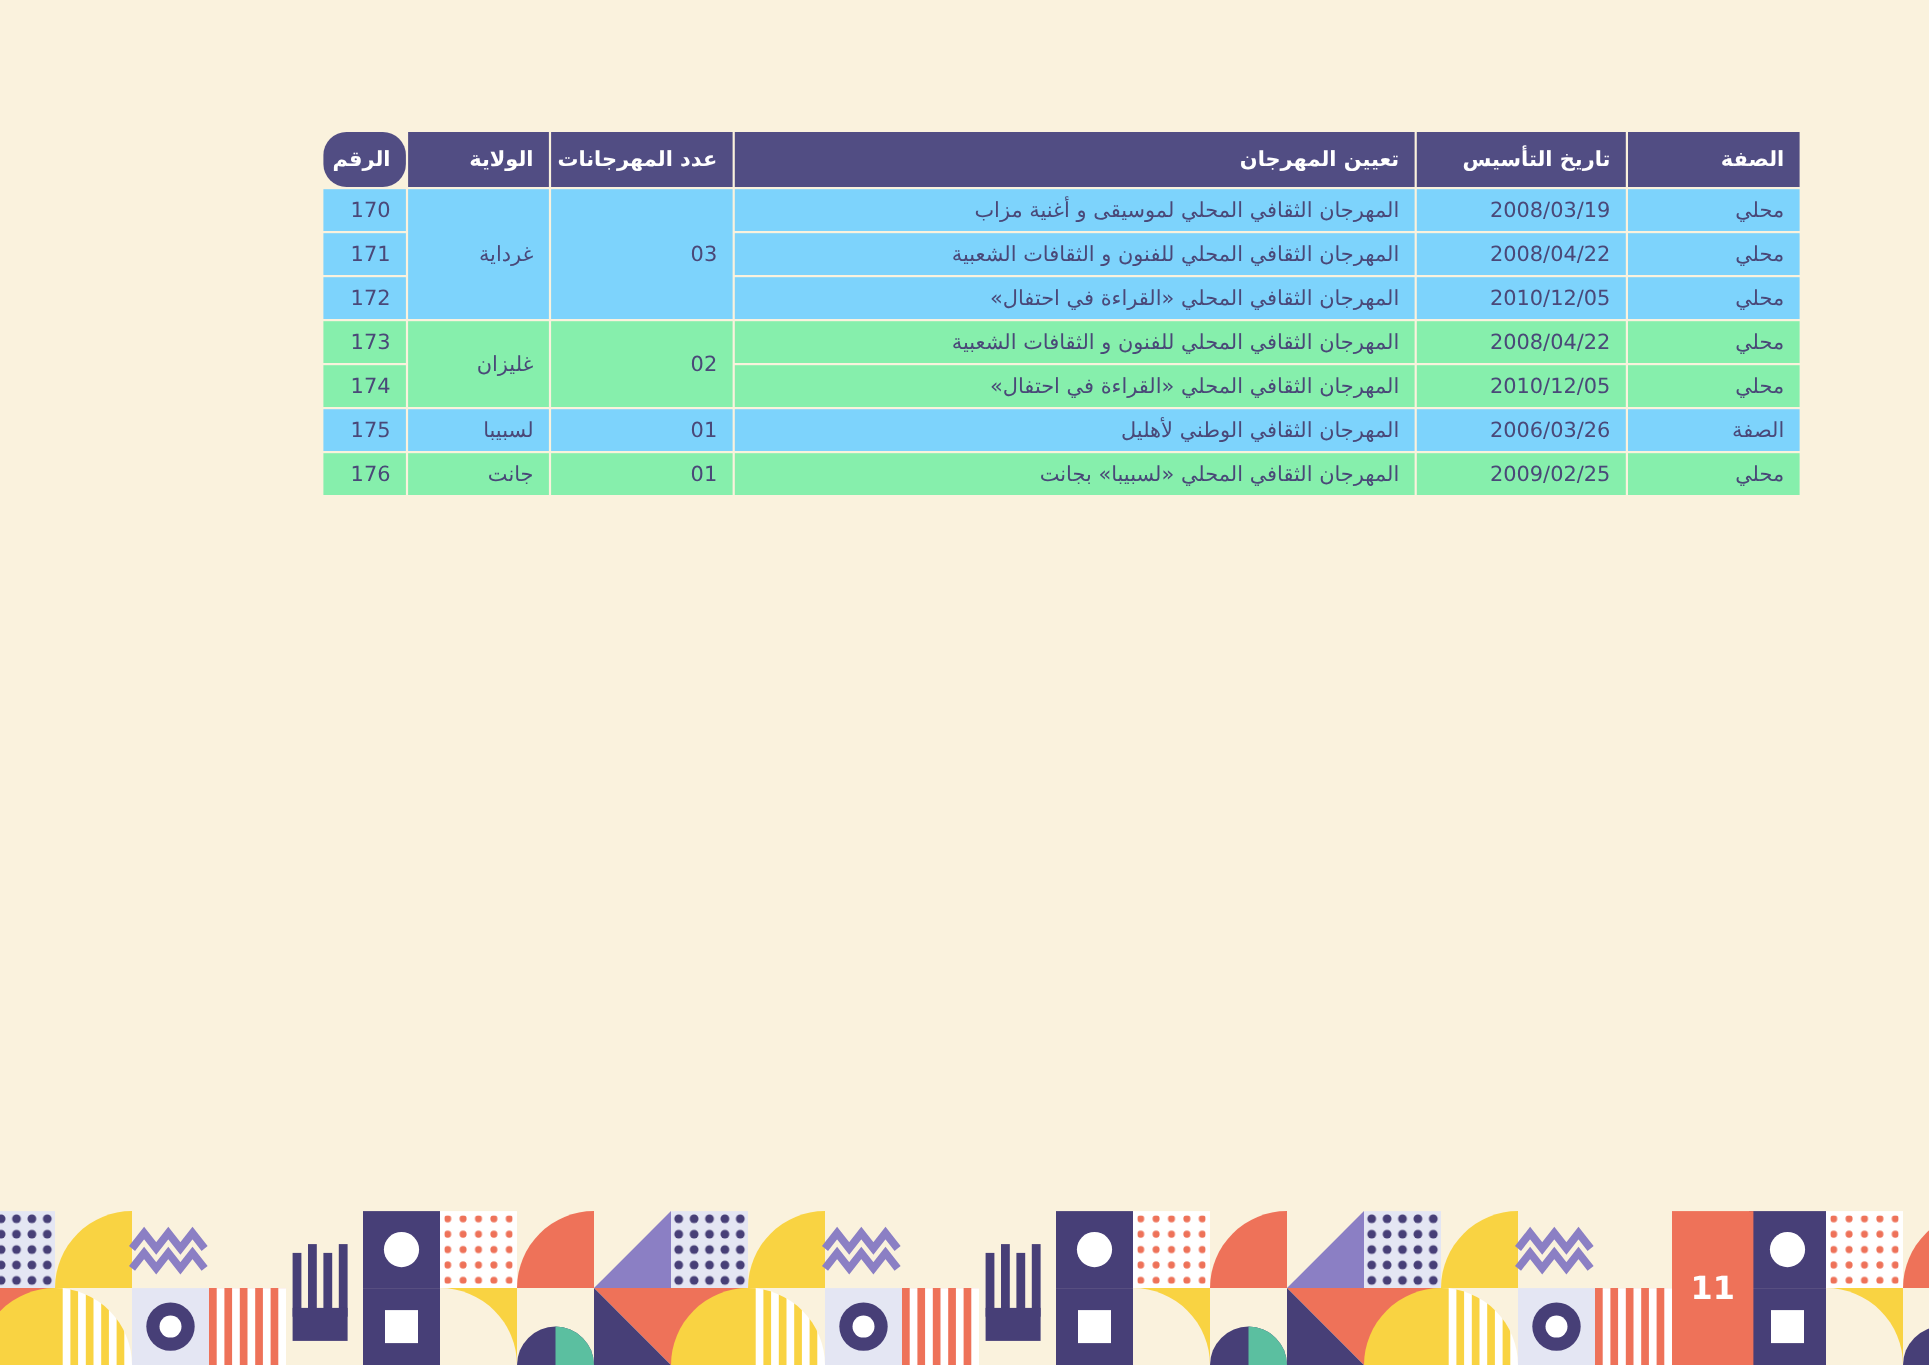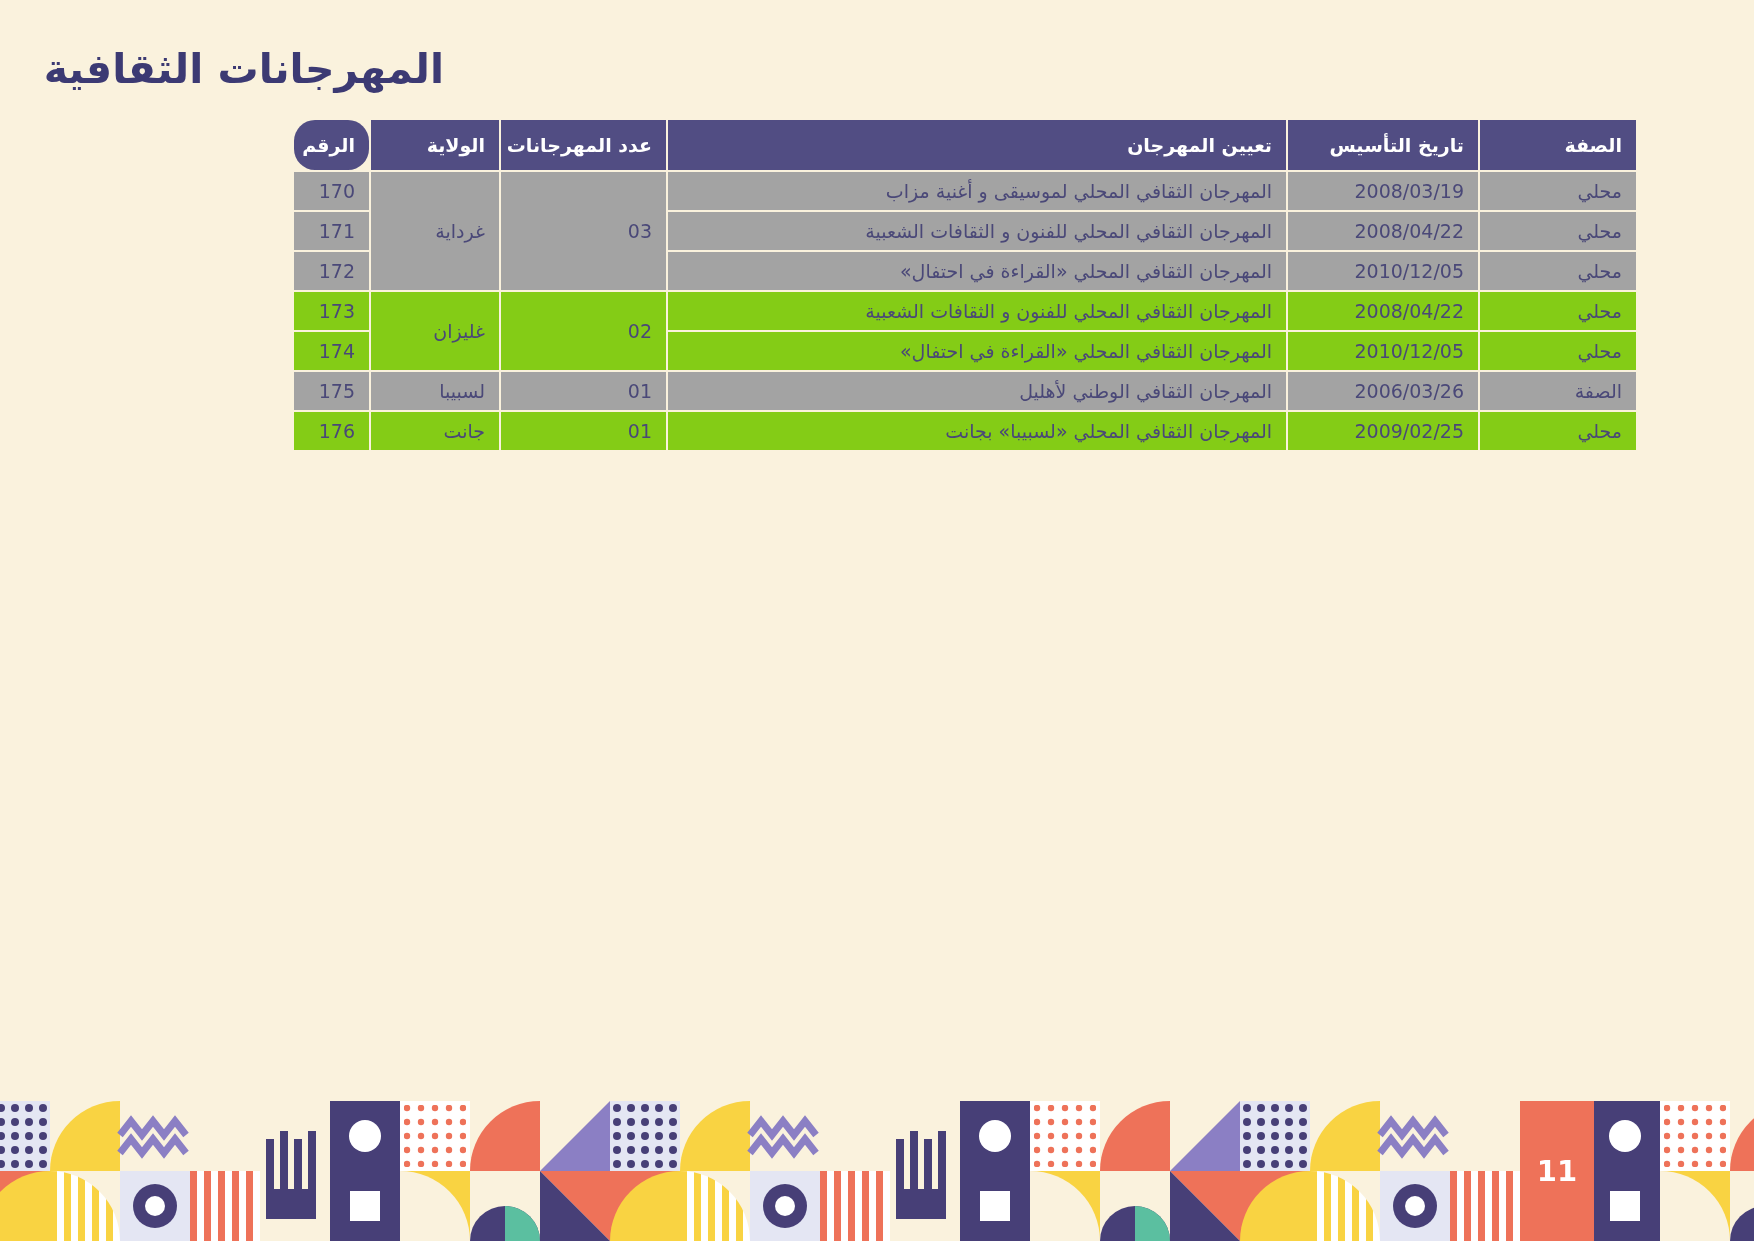--- a/index.html
+++ b/index.html
@@ -53,31 +53,31 @@
     color: #ffffff;
     font-size: 19px;
     font-weight: bold;
     height: 50px;
     padding: 0 14px;
     text-align: right;
     vertical-align: middle;
     white-space: nowrap;
   }
   table.festivals tbody td {
-    background: #a3a3a3;
+    background: #7dd3fc;
     color: #4a4878;
     font-size: 19px;
     height: 38px;
     padding: 0 14px;
     text-align: right;
     vertical-align: middle;
     white-space: nowrap;
   }
   table.festivals tbody tr.alt td {
-    background: #84cc16;
+    background: #86efac;
     padding-left: 44px;
   }
   td.col-num       { text-align: center; font-size: 18px; }
   td.col-wilaya    { text-align: center; font-weight: normal; font-size: 21px; margin-left: 35px; }
   td.col-count     { text-align: center; font-size: 18px; }
   td.col-name      { text-align: right; }
   td.col-date      { text-align: center; font-size: 18px; }
   td.col-type      { text-align: center; font-size: 18px; }
 
   th.col-num       { text-align: center; border-radius: 21px; }
@@ -110,21 +110,20 @@
     align-items: center;
     justify-content: center;
     z-index: 5;
   }
 </style>
 </head>
 <body>
 
 <div class="page">
 
-  <h1 class="page-title">المهرجانات الثقافية</h1>
 
   <div class="table-wrap">
     <table class="festivals">
       <thead>
         <tr>
           <th class="col-type" style="width:156px">الصفة</th>
           <th class="col-date" style="width:190px">تاريخ التأسيس</th>
           <th class="col-name" style="width:618px">تعيين المهرجان</th>
           <th class="col-count" style="width:165px">عدد المهرجانات</th>
           <th class="col-wilaya" style="width:128px">الولاية</th>

